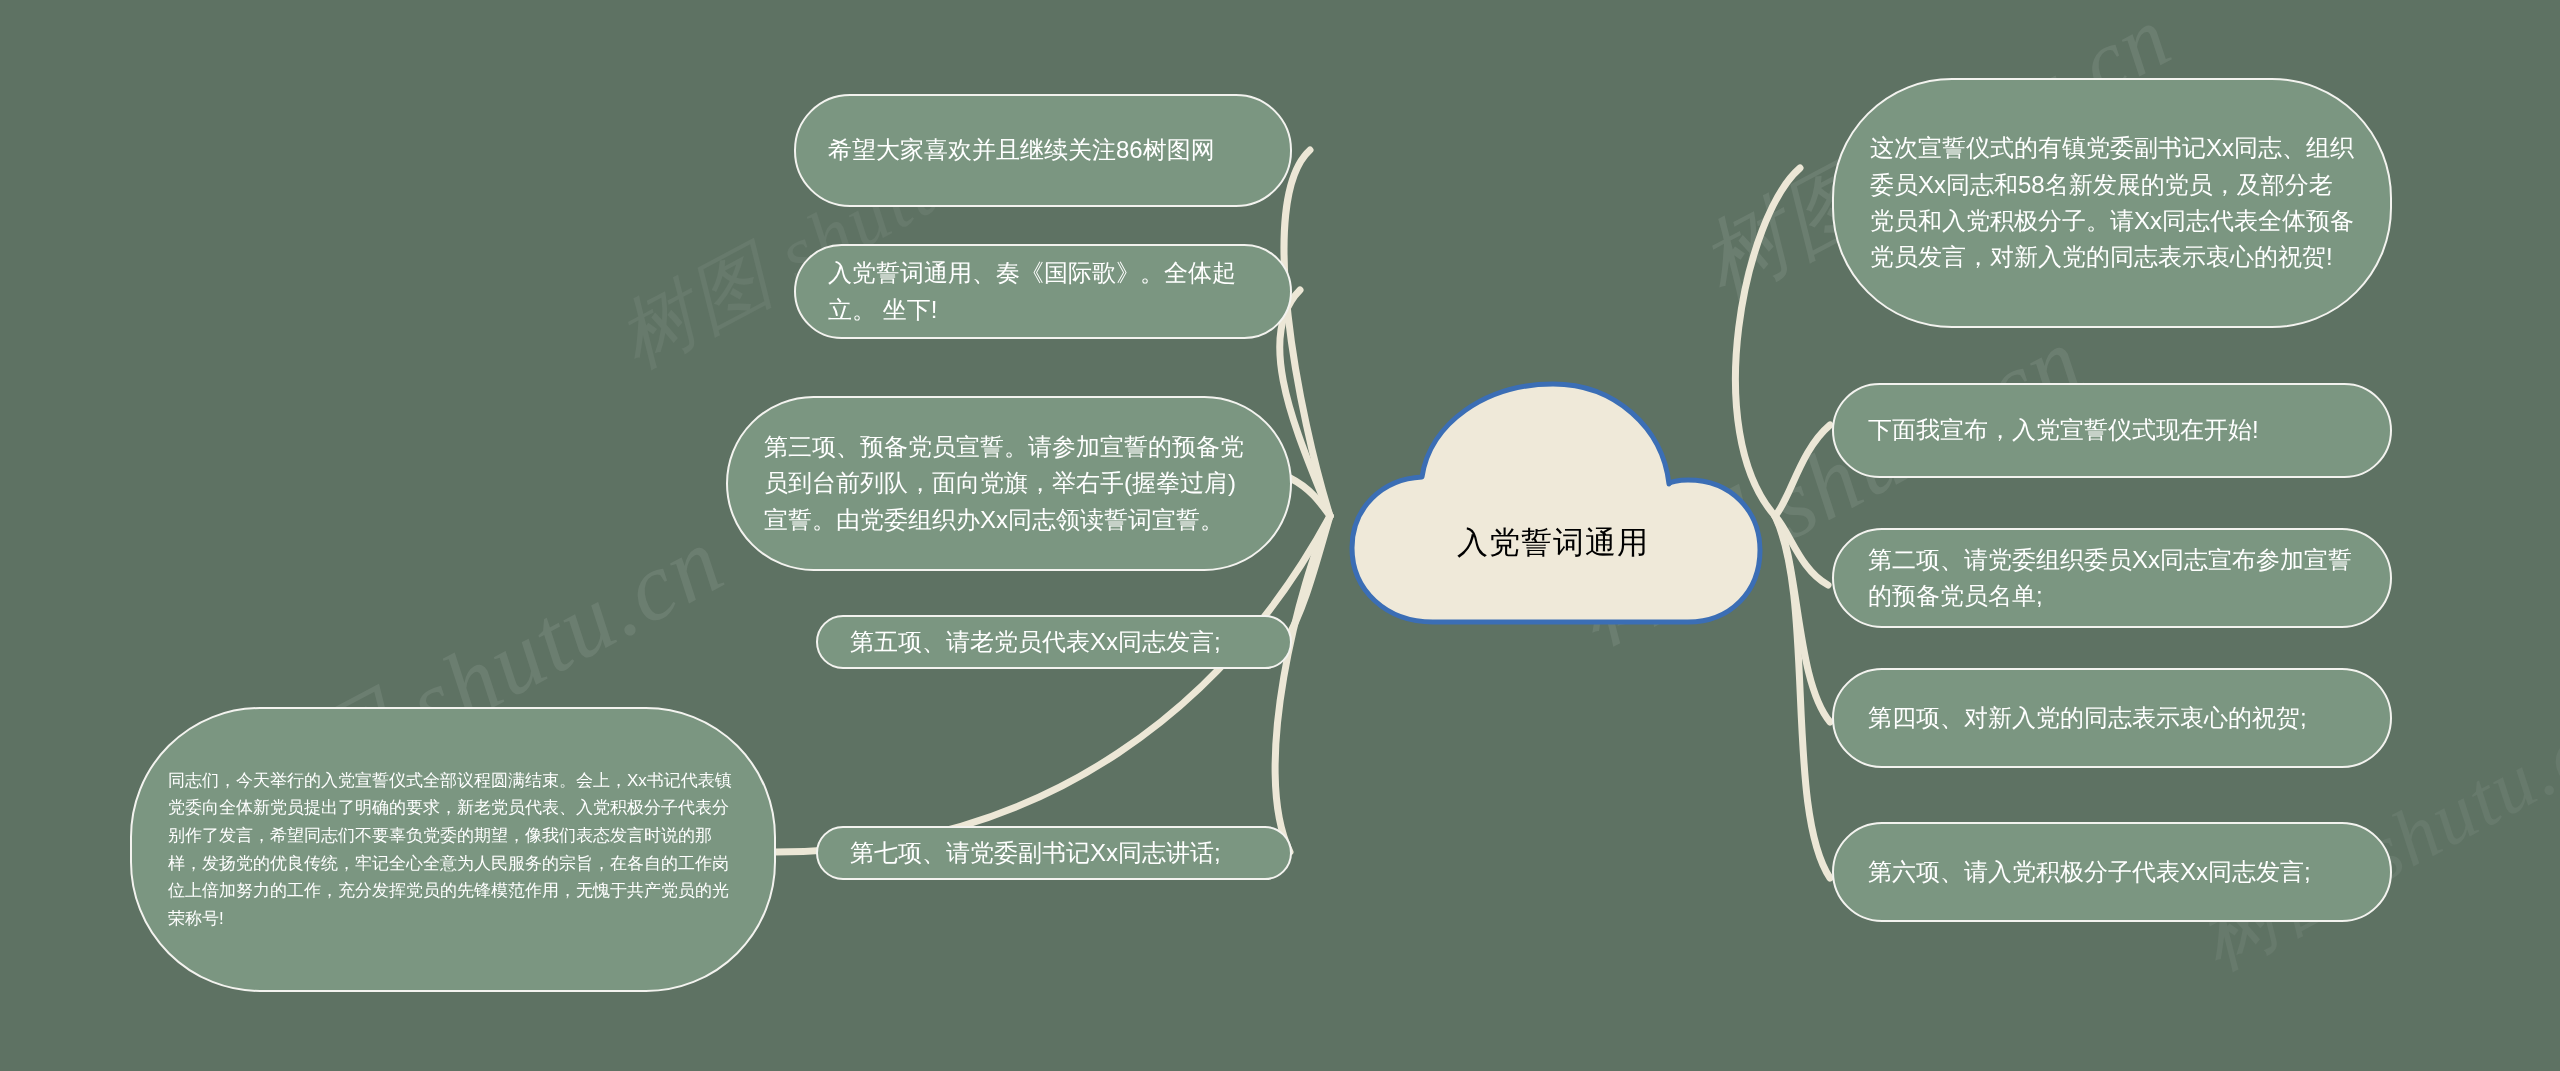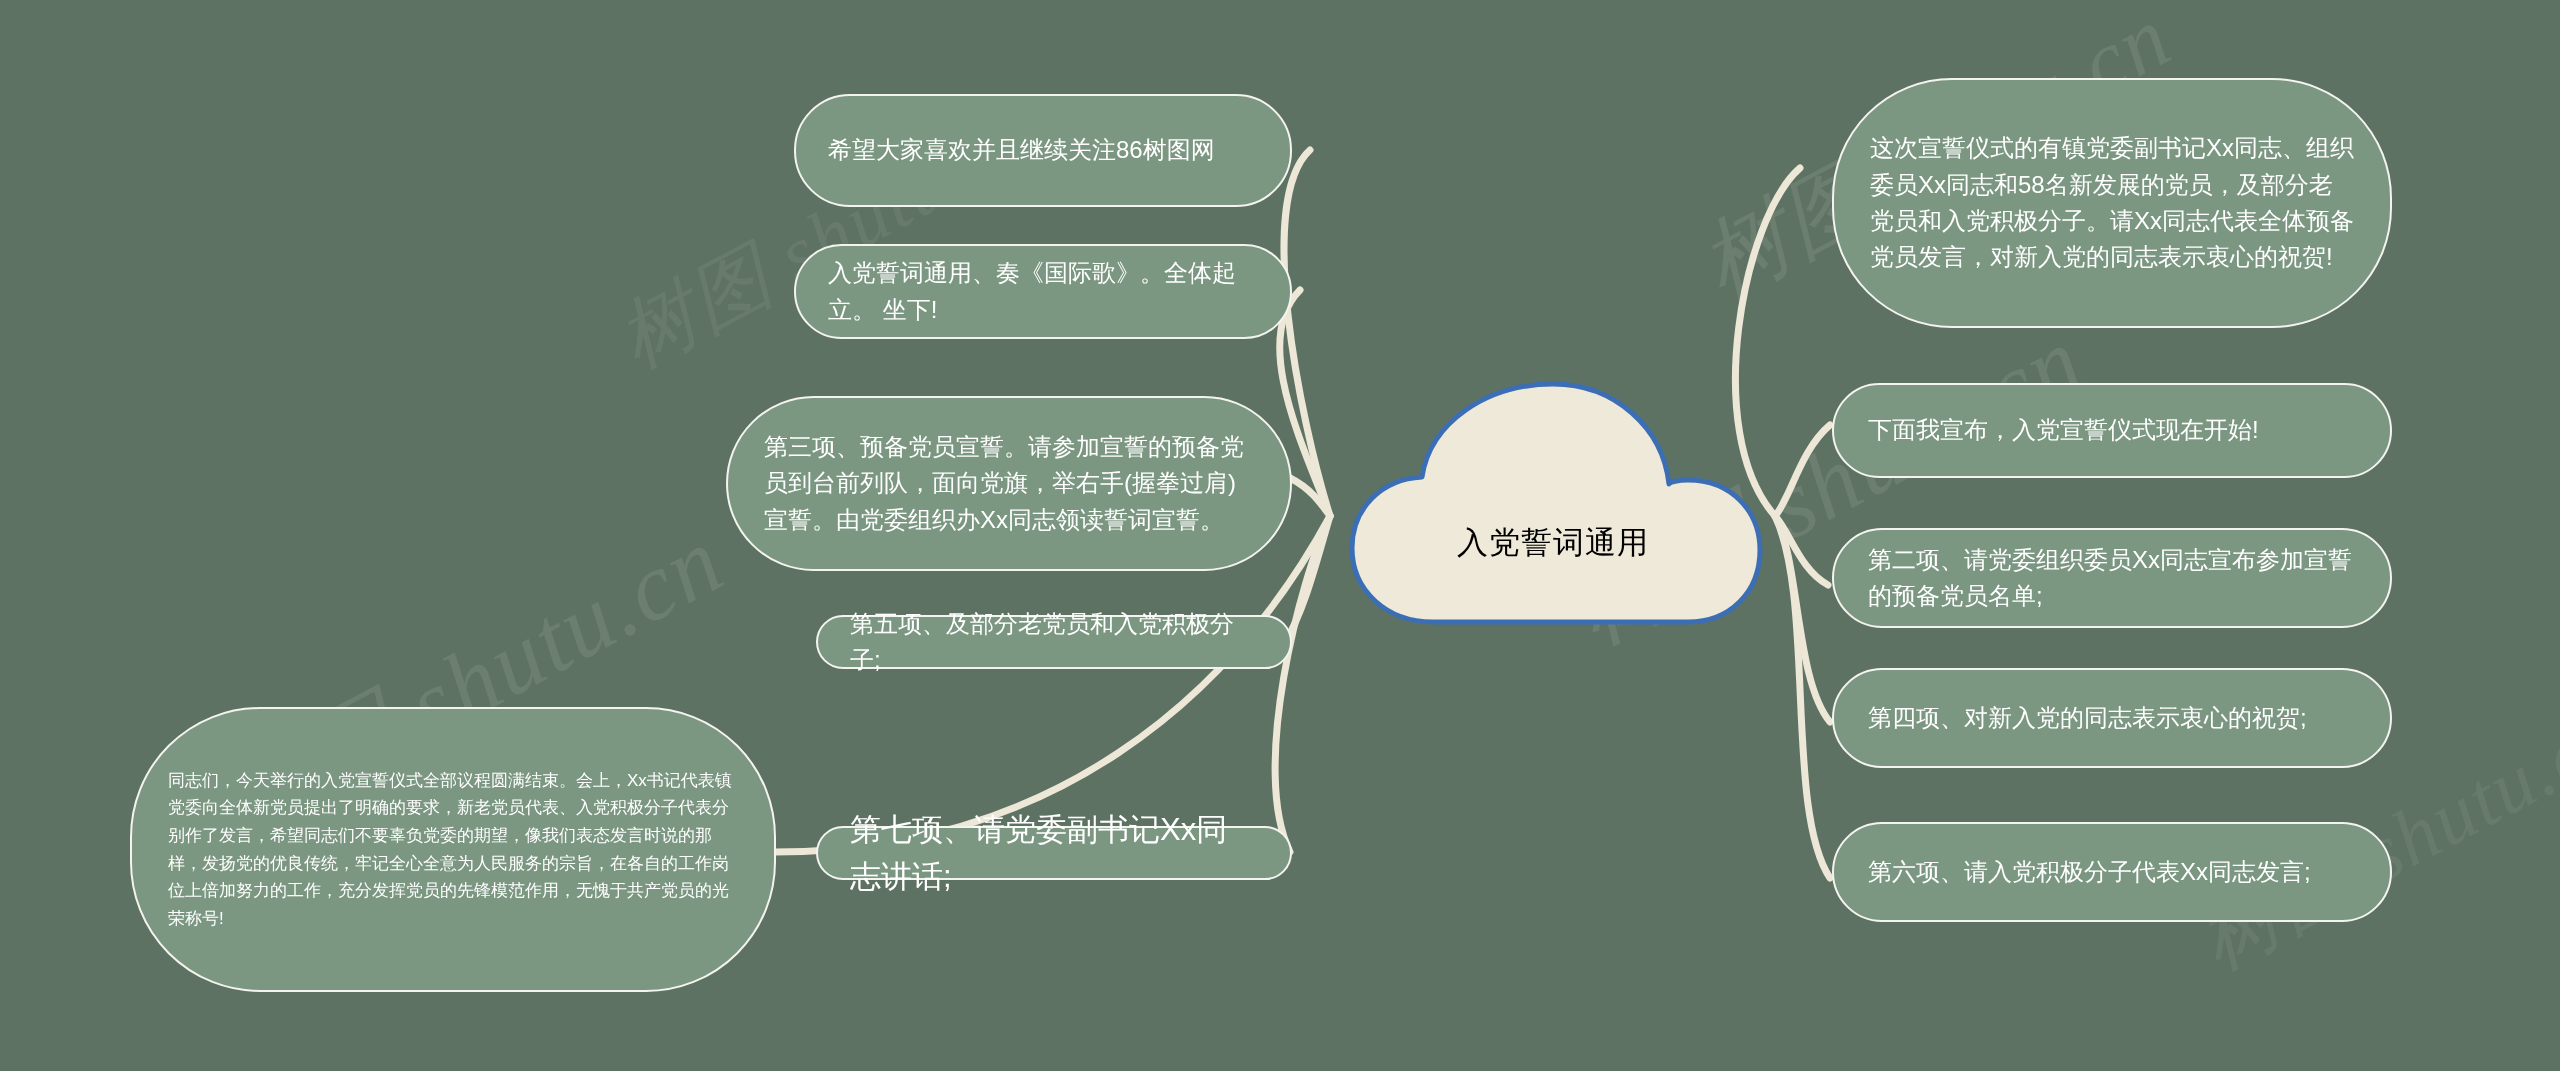--- a/index.html
+++ b/index.html
@@ -137,24 +137,24 @@
 
   <div class="node rrect" style="left:794px; top:244px; width:498px; height:95px; padding:10px 32px; font-size:24px; border-radius:48px;">
     <span>入党誓词通用、奏《国际歌》。全体起立。 坐下!</span>
   </div>
 
   <div class="node rrect-lg" style="left:726px; top:396px; width:566px; height:175px; padding:12px 36px; font-size:24px; border-radius:88px;">
     <span>第三项、预备党员宣誓。请参加宣誓的预备党员到台前列队，面向党旗，举右手(握拳过肩)宣誓。由党委组织办Xx同志领读誓词宣誓。</span>
   </div>
 
   <div class="node pill" style="left:816px; top:615px; width:476px; height:54px; padding:4px 32px; font-size:24px;">
-    <span>第五项、及部分老党员和入党积极分子;</span>
+    <span>第五项、请老党员代表Xx同志发言;</span>
   </div>
 
-  <div class="node pill" style="left:816px; top:826px; width:476px; height:54px; padding:4px 32px; font-size:31px;">
+  <div class="node pill" style="left:816px; top:826px; width:476px; height:54px; padding:4px 32px; font-size:24px;">
     <span>第七项、请党委副书记Xx同志讲话;</span>
   </div>
 
   <div class="node rrect-lg" style="left:130px; top:707px; width:646px; height:285px; padding:14px 36px; font-size:17px; line-height:1.62; border-radius:130px;">
     <span>同志们，今天举行的入党宣誓仪式全部议程圆满结束。会上，Xx书记代表镇党委向全体新党员提出了明确的要求，新老党员代表、入党积极分子代表分别作了发言，希望同志们不要辜负党委的期望，像我们表态发言时说的那样，发扬党的优良传统，牢记全心全意为人民服务的宗旨，在各自的工作岗位上倍加努力的工作，充分发挥党员的先锋模范作用，无愧于共产党员的光荣称号!</span>
   </div>
 
   <div id="cloud-wrap">
     <svg width="430" height="280" viewBox="0 0 430 280">
       <path d="M 215 8

